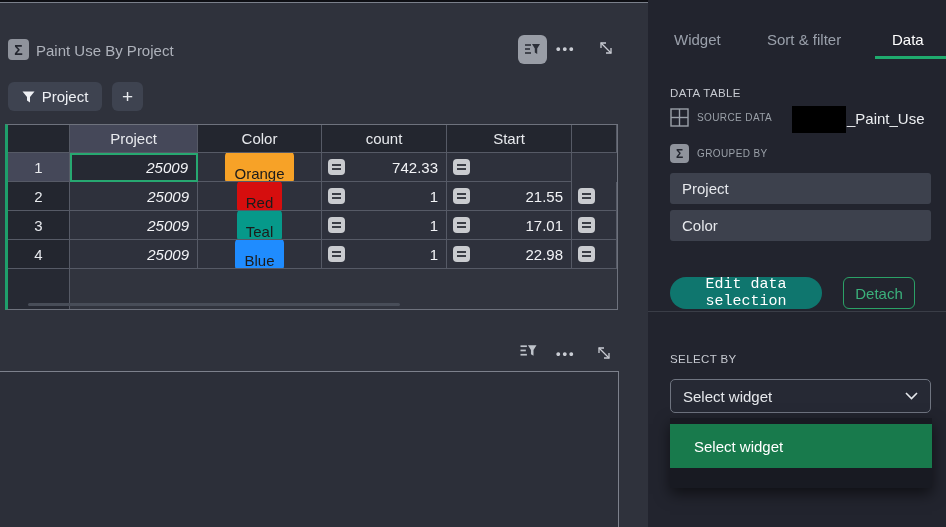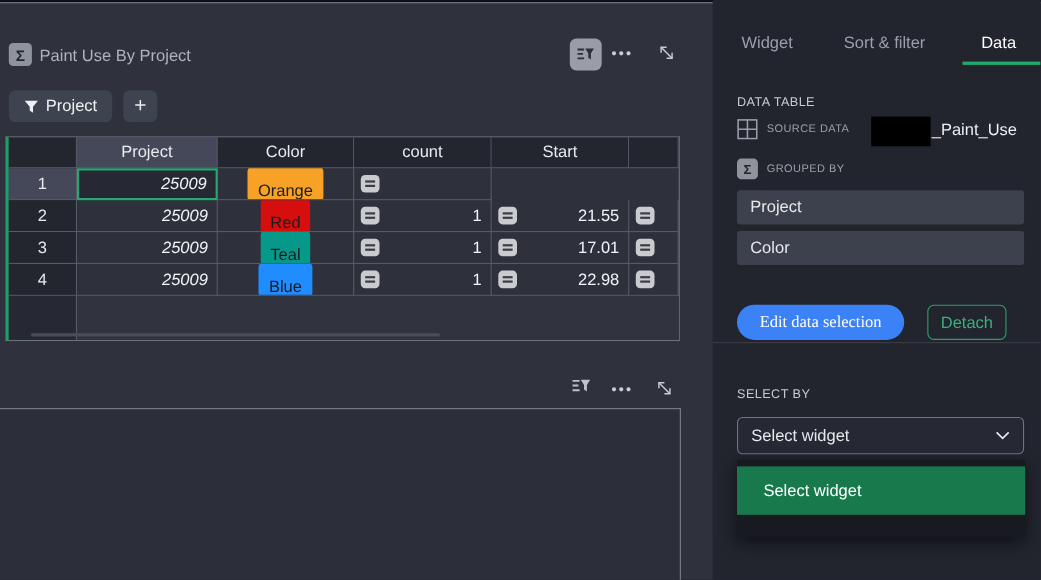--- a/index.html
+++ b/index.html
@@ -81,22 +81,22 @@
   .redact { left:144px; top:106px; width:54px; height:27px; background:#000000; }
   .src-value { left:199px; top:110px; font-size:15px; color:#eceef1; }
   .sigma-sm { width:19px; height:19px; background:#8f939c; border-radius:4px; color:#23262f;
               font-size:12px; font-weight:bold; display:flex; align-items:center; justify-content:center; }
 
   .grp-item { left:22px; width:261px; height:31px; background:#3d414d; border-radius:3px;
               color:#e6e8ec; font-size:15px; display:flex; align-items:center; padding-left:12px; }
   .grp-item-0 { top:173px; }
   .grp-item-1 { top:210px; }
 
-  .btn-edit { left:22px; top:277px; width:152px; height:32px; background:#3b82f6; border:none; border-radius:16px;
-              color:#ffffff; font-size:15px; font-family:Liberation Serif, serif; display:flex; align-items:center; justify-content:center; }
+  .btn-edit { left:22px; top:277px; width:152px; height:32px; background:#0f766e; border:none; border-radius:16px;
+              color:#ffffff; font-size:15px; font-family:Liberation Mono, monospace; display:flex; align-items:center; justify-content:center; }
   .btn-detach { left:195px; top:277px; width:72px; height:32px; background:transparent; border:1px solid #2ba167;
                 border-radius:6px; color:#3bb07b; font-size:15px; font-family:inherit;
                 display:flex; align-items:center; justify-content:center; }
 
   .rp-divider { left:0; top:311px; width:298px; height:1px; background:#3a3d47; }
   .lbl-selectby { left:22px; top:353px; }
 
   .select-box { left:22px; top:379px; width:261px; height:34px; background:#262934; border:1px solid #6f7480;
                 border-radius:5px; color:#e6e8ec; font-size:15px; display:flex; align-items:center;
                 justify-content:space-between; padding:0 12px; }
@@ -165,20 +165,27 @@
       <div class="td numcell hl">1</div>
       <div class="td valcell selcell">25009</div>
       <div class="td badgecell">
         <span class="badge" style="background: rgb(247, 162, 39);">Orange</span>
       </div>
       <div class="td iconcell">
         <span class="mini-ic">
             <i></i>
             <i></i>
           </span>
+        <span>742.33</span>
+      </div>
+      <div class="td iconcell">
+        <span class="mini-ic">
+            <i></i>
+            <i></i>
+          </span>
       </div>
     </div>
 
     <div class="trow">
       <div class="td numcell">2</div>
       <div class="td valcell">25009</div>
       <div class="td badgecell">
         <span class="badge" style="background: rgb(214, 14, 14);">Red</span>
       </div>
       <div class="td iconcell">

